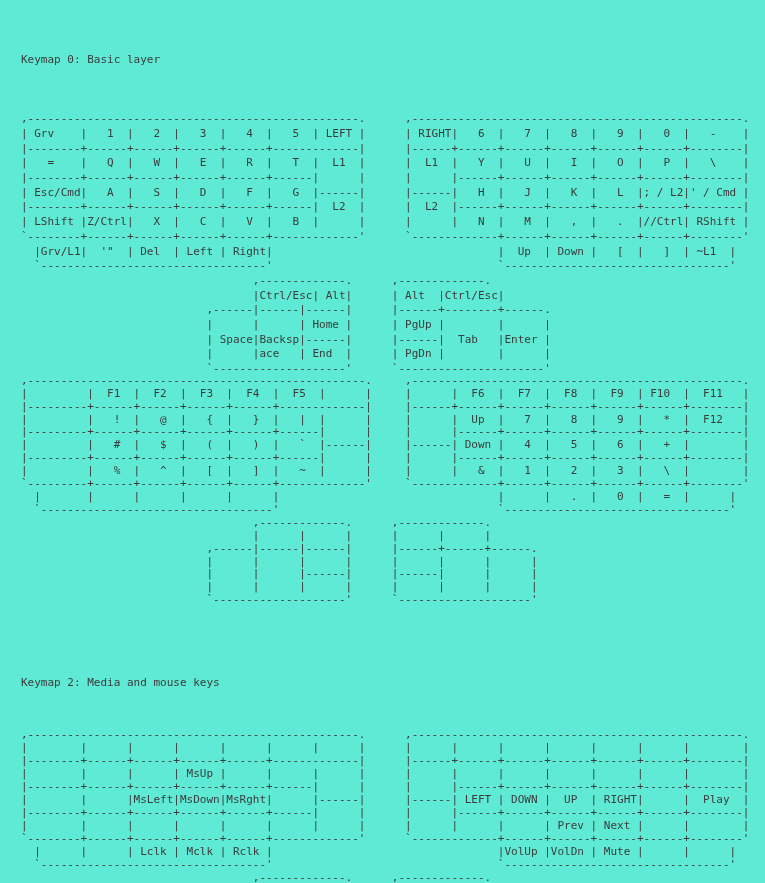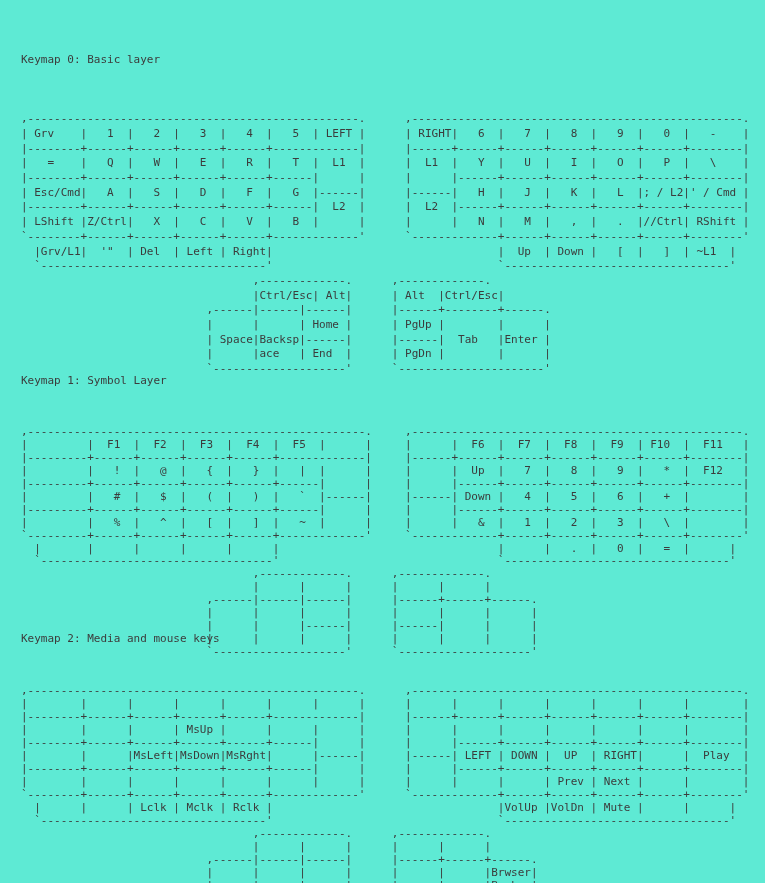--- a/index.html
+++ b/index.html
@@ -17,21 +17,21 @@
     left: 21px;
     font-size: 11px;
     white-space: pre;
   }
   .k0 { top: 24px;  line-height: 14.7px; }
   .k1 { top: 349px; line-height: 12.9px; }
   .k2 { top: 606px; line-height: 13px; }
   .keymap-title { font-weight: normal; }
   .k0 .keymap-title { margin-bottom: 14.7px; }
   .k1 .keymap-title { margin-bottom: 12.9px; }
-  .k2 .keymap-title { margin-bottom: 13px; }
+  .k2 .keymap-title { margin-bottom: 13px; margin-top: 44px; }
   pre.keymap-art {
     margin: 0;
     font: inherit;
     line-height: inherit;
     white-space: pre;
   }
 </style>
 </head>
 <body>
 
@@ -53,21 +53,20 @@
                                    ,-------------.      ,-------------.
                                    |Ctrl/Esc| Alt|      | Alt  |Ctrl/Esc|
                             ,------|------|------|      |------+--------+------.
                             |      |      | Home |      | PgUp |        |      |
                             | Space|Backsp|------|      |------|  Tab   |Enter |
                             |      |ace   | End  |      | PgDn |        |      |
                             `--------------------'      `----------------------'</pre>
   </section>
 
   <section class="keymap-section k1">
-    <div class="keymap-title">Keymap 1: Symbol Layer</div>
     <pre class="keymap-art">,---------------------------------------------------.     ,--------------------------------------------------.
 |         |  F1  |  F2  |  F3  |  F4  |  F5  |      |     |      |  F6  |  F7  |  F8  |  F9  | F10  |  F11   |
 |---------+------+------+------+------+-------------|     |------+------+------+------+------+------+--------|
 |         |   !  |   @  |   {  |   }  |   |  |      |     |      |  Up  |   7  |   8  |   9  |   *  |  F12   |
 |---------+------+------+------+------+------|      |     |      |------+------+------+------+------+--------|
 |         |   #  |   $  |   (  |   )  |   `  |------|     |------| Down |   4  |   5  |   6  |   +  |        |
 |---------+------+------+------+------+------|      |     |      |------+------+------+------+------+--------|
 |         |   %  |   ^  |   [  |   ]  |   ~  |      |     |      |   &amp;  |   1  |   2  |   3  |   \  |        |
 `---------+------+------+------+------+-------------'     `-------------+------+------+------+------+--------'
   |       |      |      |      |      |                                 |      |   .  |   0  |   =  |      |

